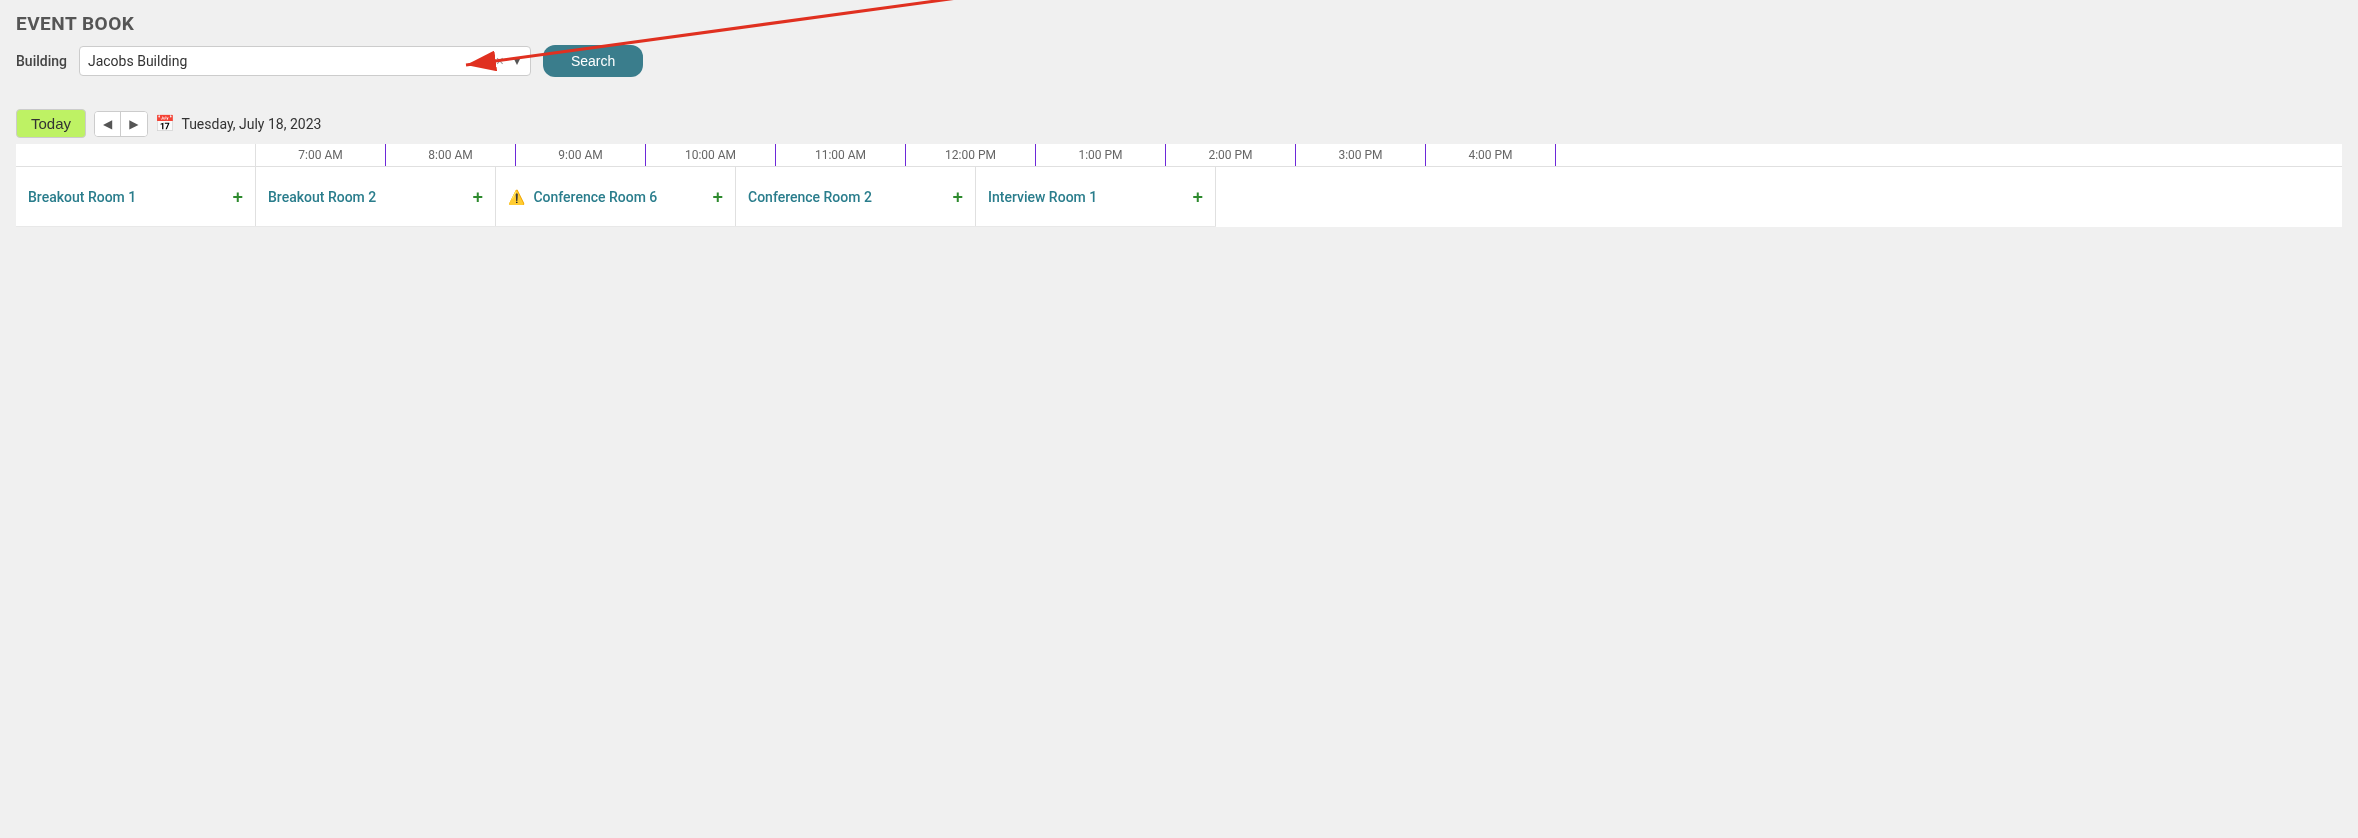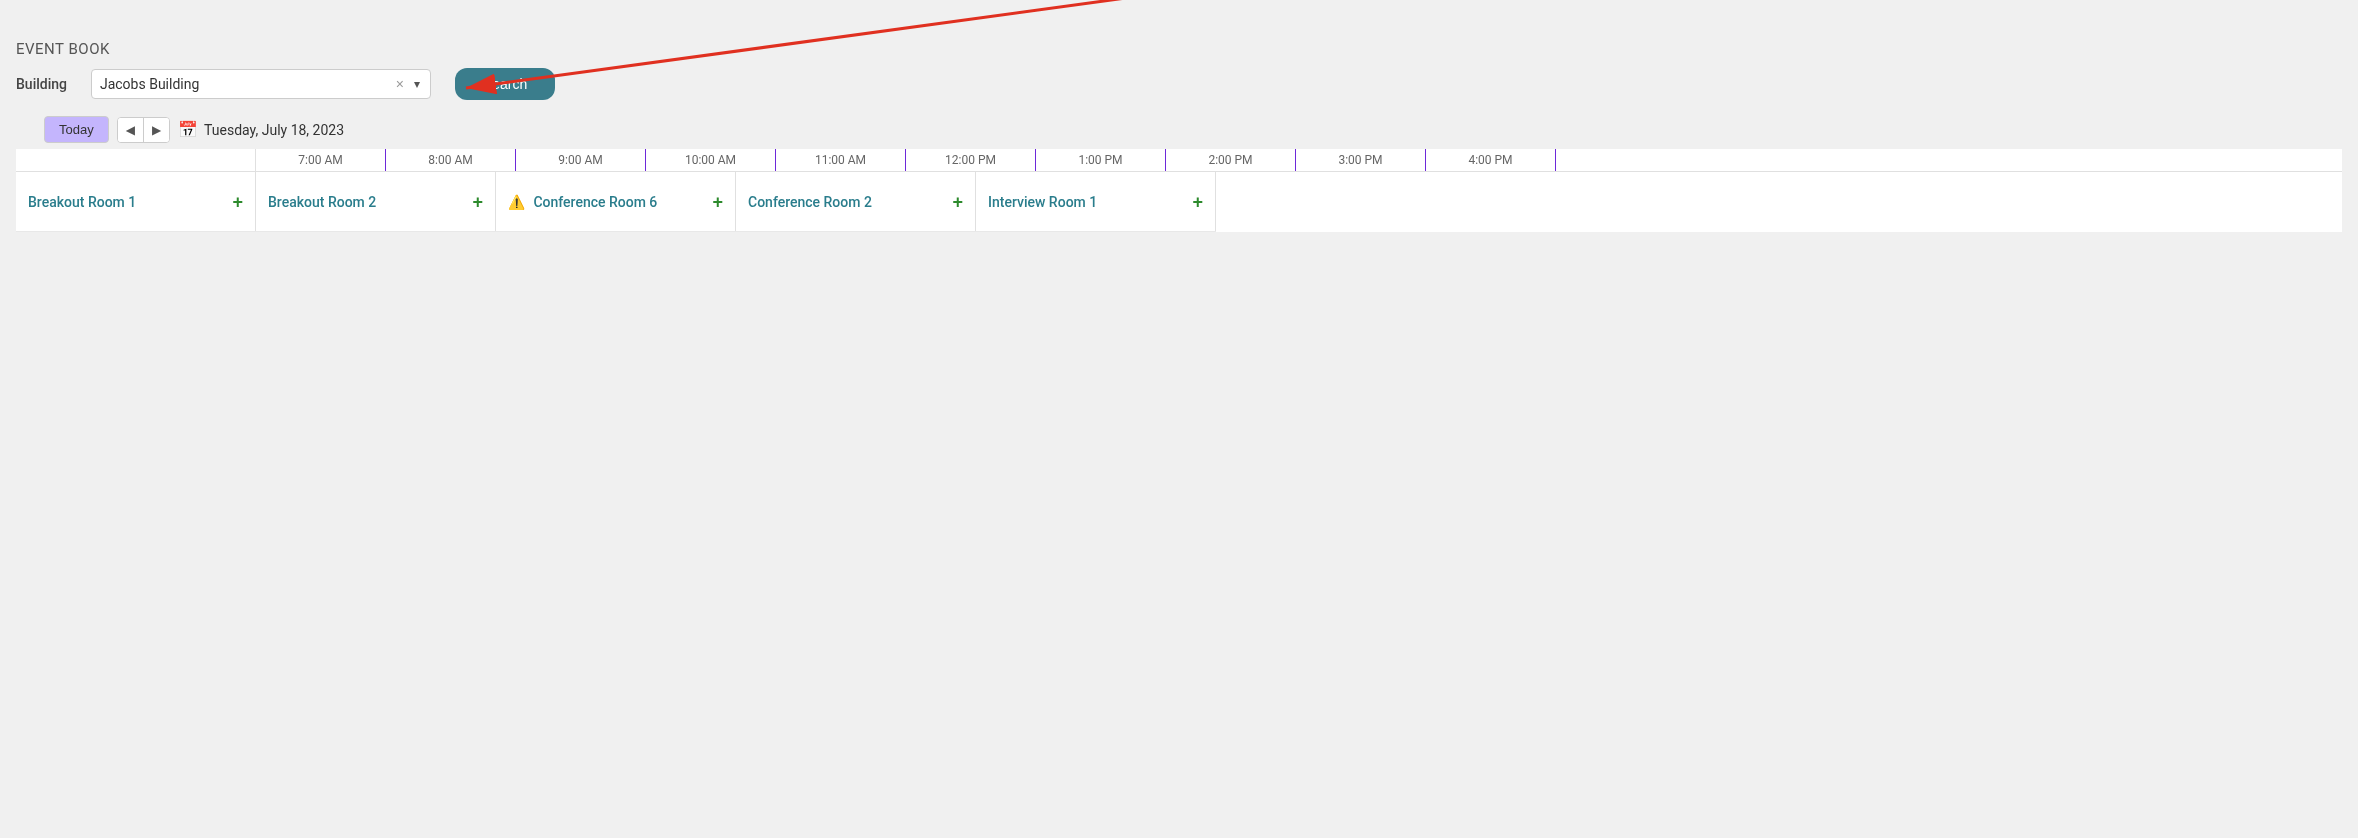--- a/index.html
+++ b/index.html
@@ -4,51 +4,50 @@
   <style>
     * { box-sizing: border-box; margin: 0; padding: 0; }
     body {
       font-family: -apple-system, BlinkMacSystemFont, 'Segoe UI', Roboto, sans-serif;
       background: #f0f0f0;
       font-size: 14px;
       color: #333;
     }
 
     .app-title {
-      font-size: 15px;
-      font-weight: 400;
+      font-size: 19px;
+      font-weight: 700;
       color: #555;
       letter-spacing: 0.5px;
       margin-bottom: 10px;
       text-transform: uppercase;
-      margin-top: 28px;
     }
 
     .toolbar {
       display: flex;
       align-items: center;
-      gap: 24px;
-      margin-bottom: 10px;
+      gap: 12px;
+      margin-bottom: 26px;
       position: relative;
     }
 
     .building-label {
       font-size: 14px;
       color: #444;
       font-weight: 500;
     }
 
     .building-select-wrapper {
       display: flex;
       align-items: center;
       border: 1px solid #ccc;
       border-radius: 4px;
       background: #fff;
       padding: 6px 8px;
-      width: 340px;
+      width: 452px;
       justify-content: space-between;
     }
 
     .building-select-text {
       font-size: 14px;
       color: #333;
       flex: 1;
     }
 
     .building-select-actions {
@@ -98,28 +97,27 @@
 
     .nav-bar {
       display: flex;
       align-items: center;
       gap: 8px;
       padding: 6px 0;
       background: #f0f0f0;
     }
 
     .today-btn {
-      background: #c4b5fd;
+      background: #bef264;
       border: 1px solid #ccc;
       border-radius: 4px;
       padding: 5px 14px;
-      font-size: 13px;
+      font-size: 15px;
       cursor: pointer;
       color: #333;
-      margin-left: 28px;
     }
 
     .nav-arrows {
       display: flex;
       border: 1px solid #ccc;
       border-radius: 4px;
       overflow: hidden;
       background: #fff;
     }
 

